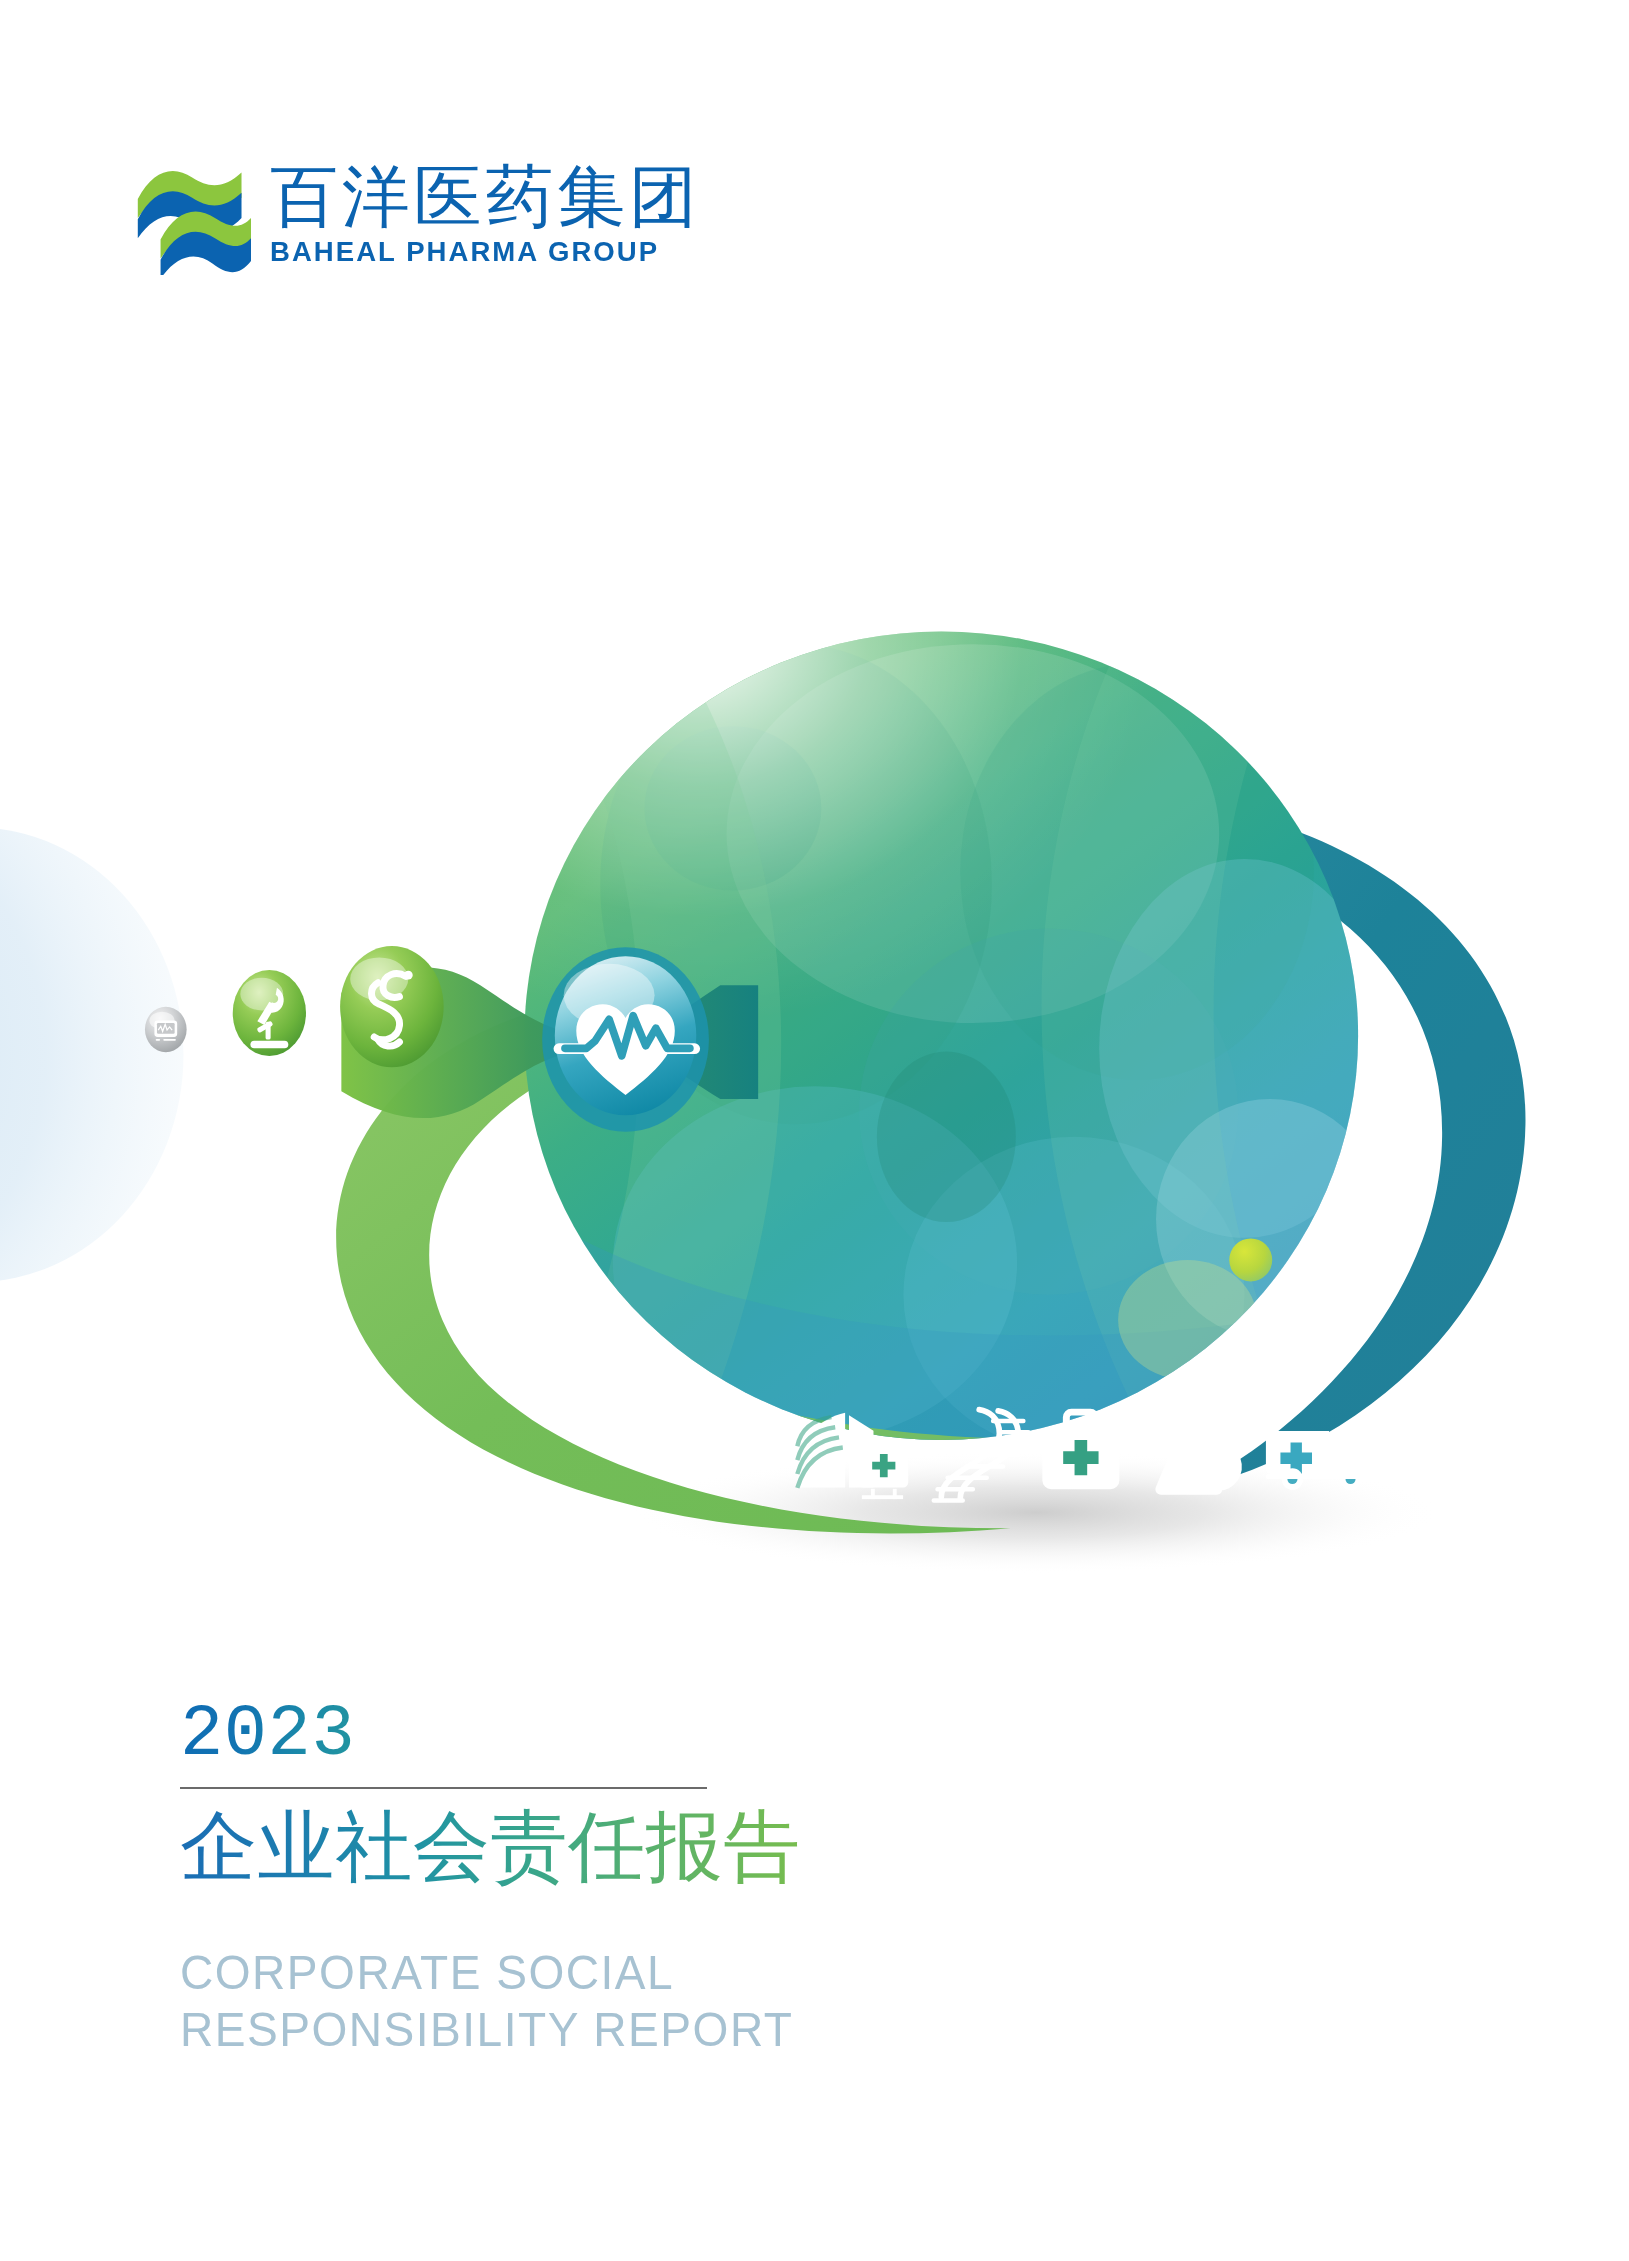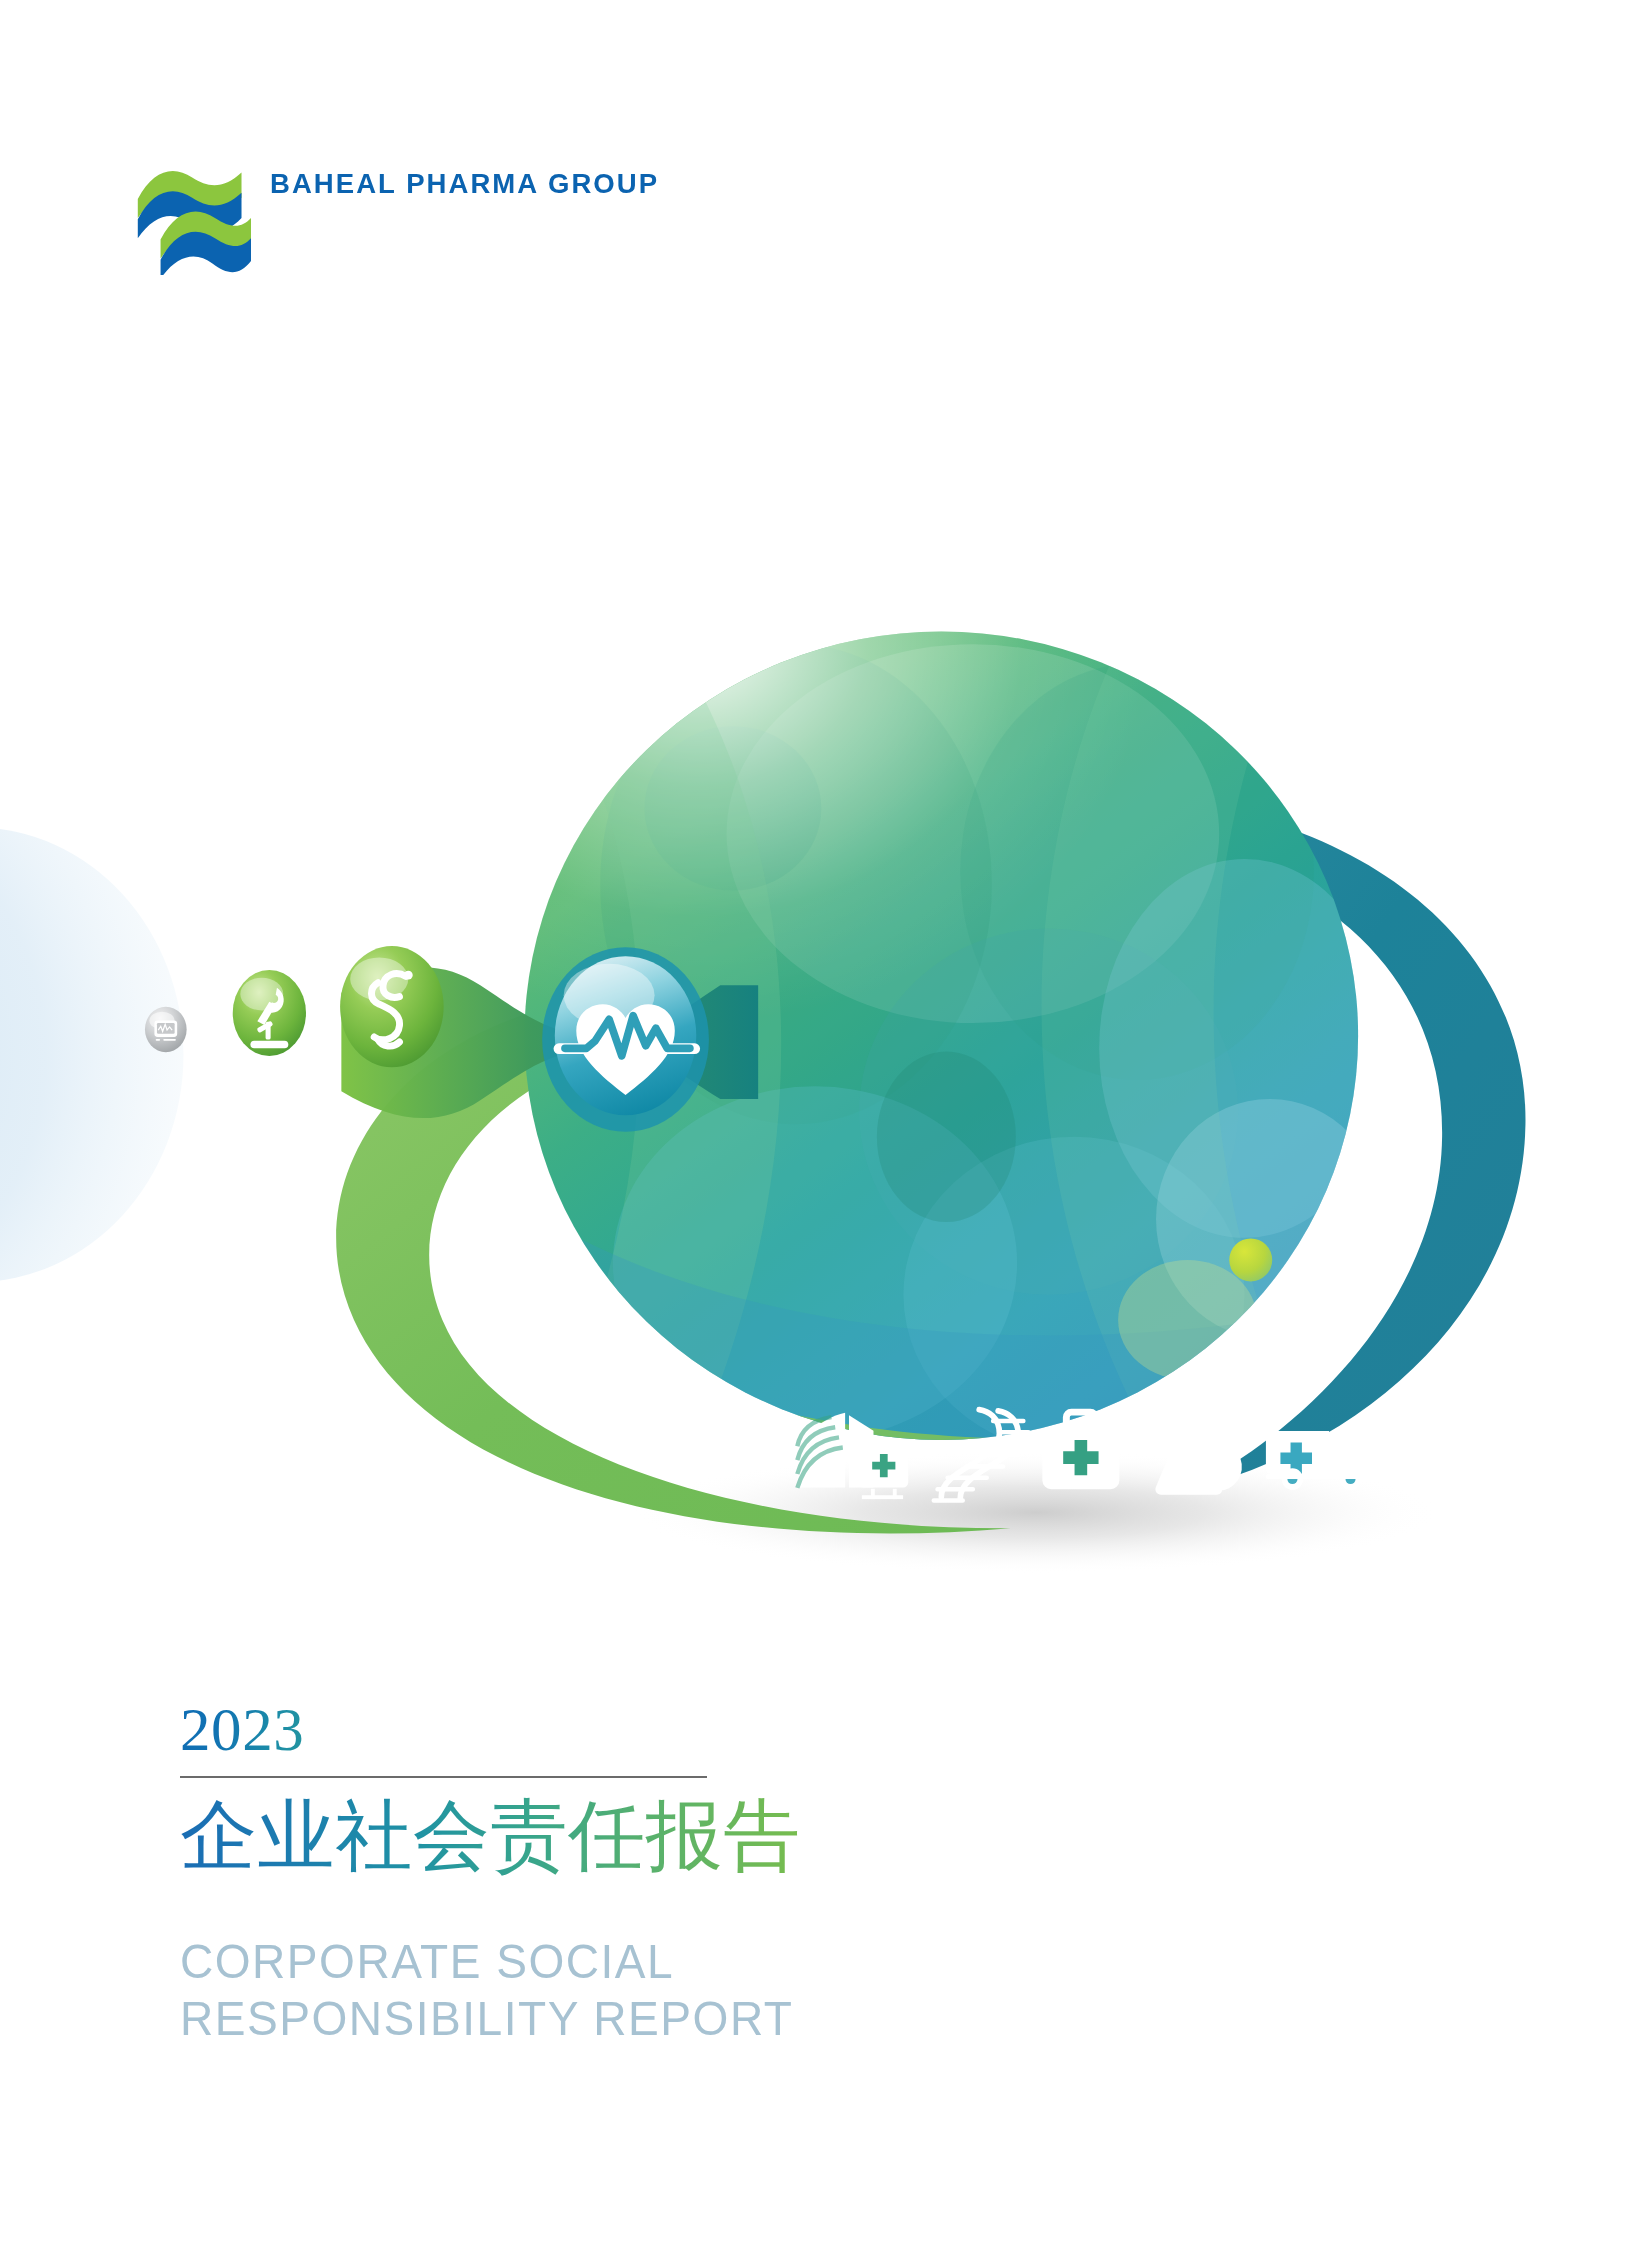--- a/index.html
+++ b/index.html
@@ -78,22 +78,22 @@
   }
 
   
   #title-block {
     position: absolute;
     left: 180px;
     top: 1699px;
     width: 758px;
   }
   #year {
-    font-family: Liberation Serif, serif;
-    font-size: 61px;
+    font-family: Liberation Mono, monospace;
+    font-size: 72px;
     line-height: 1.0;
     font-weight: 400;
     letter-spacing: 0.6px;
     background: linear-gradient(100deg, #0f6cb4 0%, #1274b2 35%, #1b8ba8 72%, #23959f 100%);
     -webkit-background-clip: text;
     background-clip: text;
     color: transparent;
     -webkit-text-fill-color: transparent;
     display: inline-block;
   }
@@ -140,20 +140,21 @@
 <div id="page">
 
   <div id="logo-block">
     <svg id="logo-mark" viewBox="0 0 185 180">
       <path d="M6 60 C30 14, 62 6, 92 26 C118 43, 142 44, 170 18 L170 58 C142 88, 112 84, 88 66 C62 46, 32 52, 6 90 Z" fill="#8cc63e"></path>
       <path d="M6 92 C30 46, 62 38, 92 58 C118 75, 142 76, 170 50 L170 90 C142 120, 112 116, 88 98 C62 78, 32 84, 6 122 Z" fill="#0b63b0"></path>
       <path d="M42 124 C66 78, 98 70, 128 90 C154 107, 170 106, 185 90 L185 126 C166 150, 148 148, 124 130 C98 110, 68 116, 42 154 Z" fill="#8cc63e"></path>
       <path d="M42 156 C66 110, 98 102, 128 122 C154 139, 170 138, 185 122 L185 158 C166 182, 148 180, 124 162 C98 142, 68 148, 42 186 Z" fill="#0b63b0"></path>
     </svg>
     <div id="logo-text">
+      <span id="logo-cn">百洋医药集团</span>
       <span id="logo-en">BAHEAL PHARMA GROUP</span>
     </div>
   </div>
 
   <div id="hero">
     <svg viewBox="0 0 2580 1840" xmlns="http://www.w3.org/2000/svg">
       <defs>
 
         <linearGradient id="globeBase" x1="0.18" y1="0.04" x2="0.88" y2="0.98">
           <stop offset="0%" stop-color="#57b85f"></stop>

